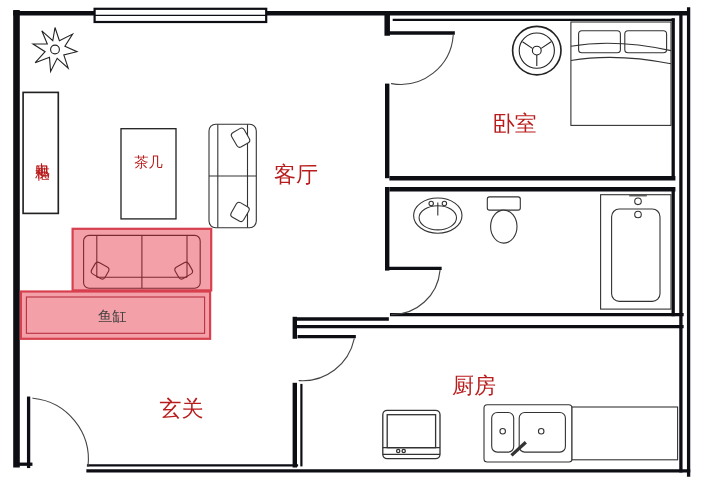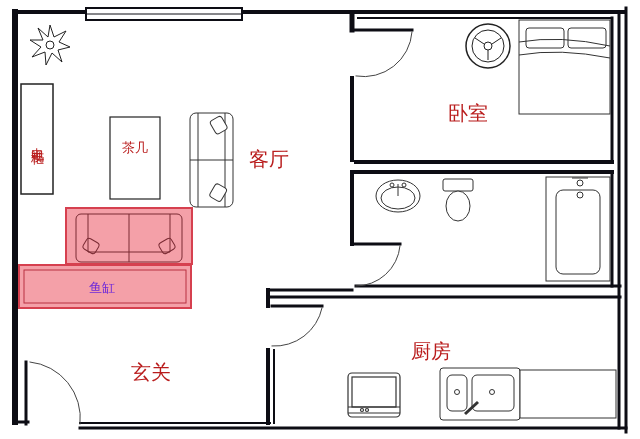--- a/index.html
+++ b/index.html
@@ -160,18 +160,18 @@
       <circle cx="492" cy="392" r="2.5"></circle>
       <line x1="465" y1="414" x2="478" y2="402" stroke-width="3"></line>
     </g>
 
     <rect x="520" y="370" width="96" height="48" fill="#fff" stroke="#333" stroke-width="1"></rect>
   </svg>
 
   <div class="label room-lg" style="left:269px; top:159px;">客厅</div>
   <div class="label room-lg" style="left:468px; top:113px;">卧室</div>
   <div class="label room-lg" style="left:431px; top:351px;">厨房</div>
-  <div class="label room-lg" style="left:151px; top:372px;">玄关</div>
+  <div class="label room-lg" style="left:165px; top:372px;">玄关</div>
 
   <div class="label vert" style="left:37px; top:140px;">电视柜</div>
   <div class="label room-md" style="left:135px; top:148px;">茶几</div>
-  <div class="label room-md" style="left:102px; top:288px; color:#6d28d9;">鱼缸</div>
+  <div class="label room-md" style="left:102px; top:288px; color:#404040;">鱼缸</div>
 </div>
 
 </body></html>

